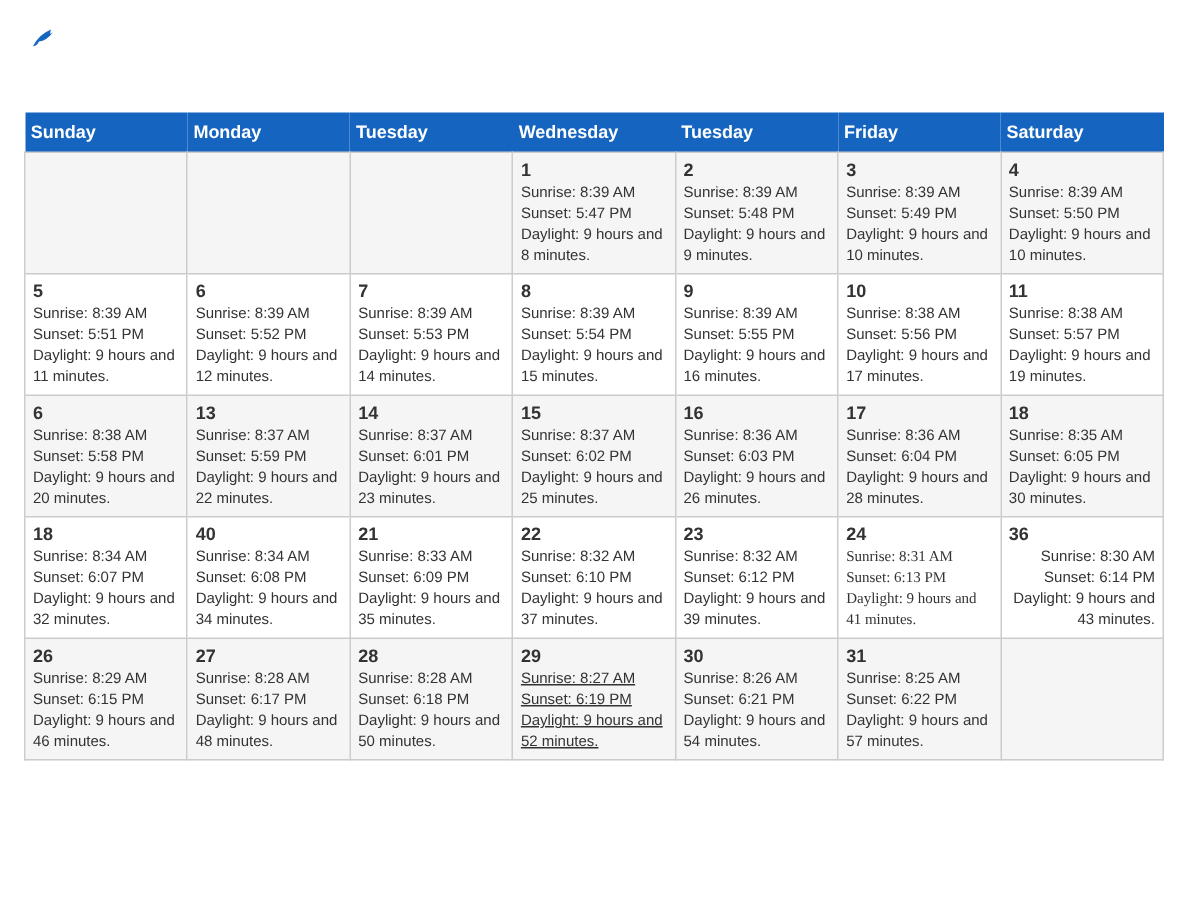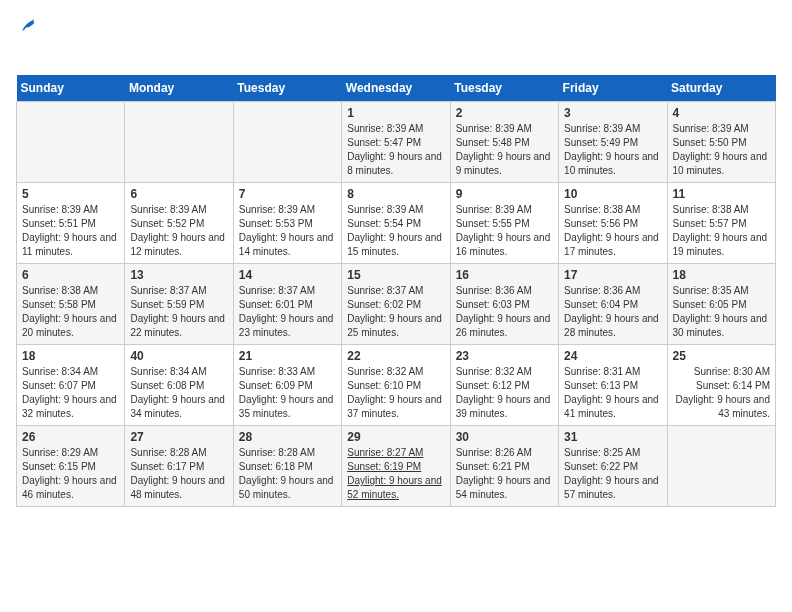--- a/index.html
+++ b/index.html
@@ -270,26 +270,26 @@
 Daylight: 9 hours and 37 minutes.</div>
         </td>
         <td>
           <span class="day-number">23</span>
           <div class="day-detail" style="white-space: pre-line;">Sunrise: 8:32 AM
 Sunset: 6:12 PM
 Daylight: 9 hours and 39 minutes.</div>
         </td>
         <td>
           <span class="day-number">24</span>
-          <div class="day-detail" style="white-space: pre-line;">Sunrise: 8:31 AM
+          <div class="day-detail" style="white-space: pre-line; font-family: Liberation Serif, serif;">Sunrise: 8:31 AM
 Sunset: 6:13 PM
 Daylight: 9 hours and 41 minutes.</div>
         </td>
         <td>
-          <span class="day-number">25</span>
+          <span class="day-number">36</span>
           <div class="day-detail" style="white-space: pre-line; text-align: right;">Sunrise: 8:30 AM
 Sunset: 6:14 PM
 Daylight: 9 hours and 43 minutes.</div>
         </td>
       </tr>
       <tr>
         <td>
           <span class="day-number">26</span>
           <div class="day-detail" style="white-space: pre-line;">Sunrise: 8:29 AM
 Sunset: 6:15 PM

